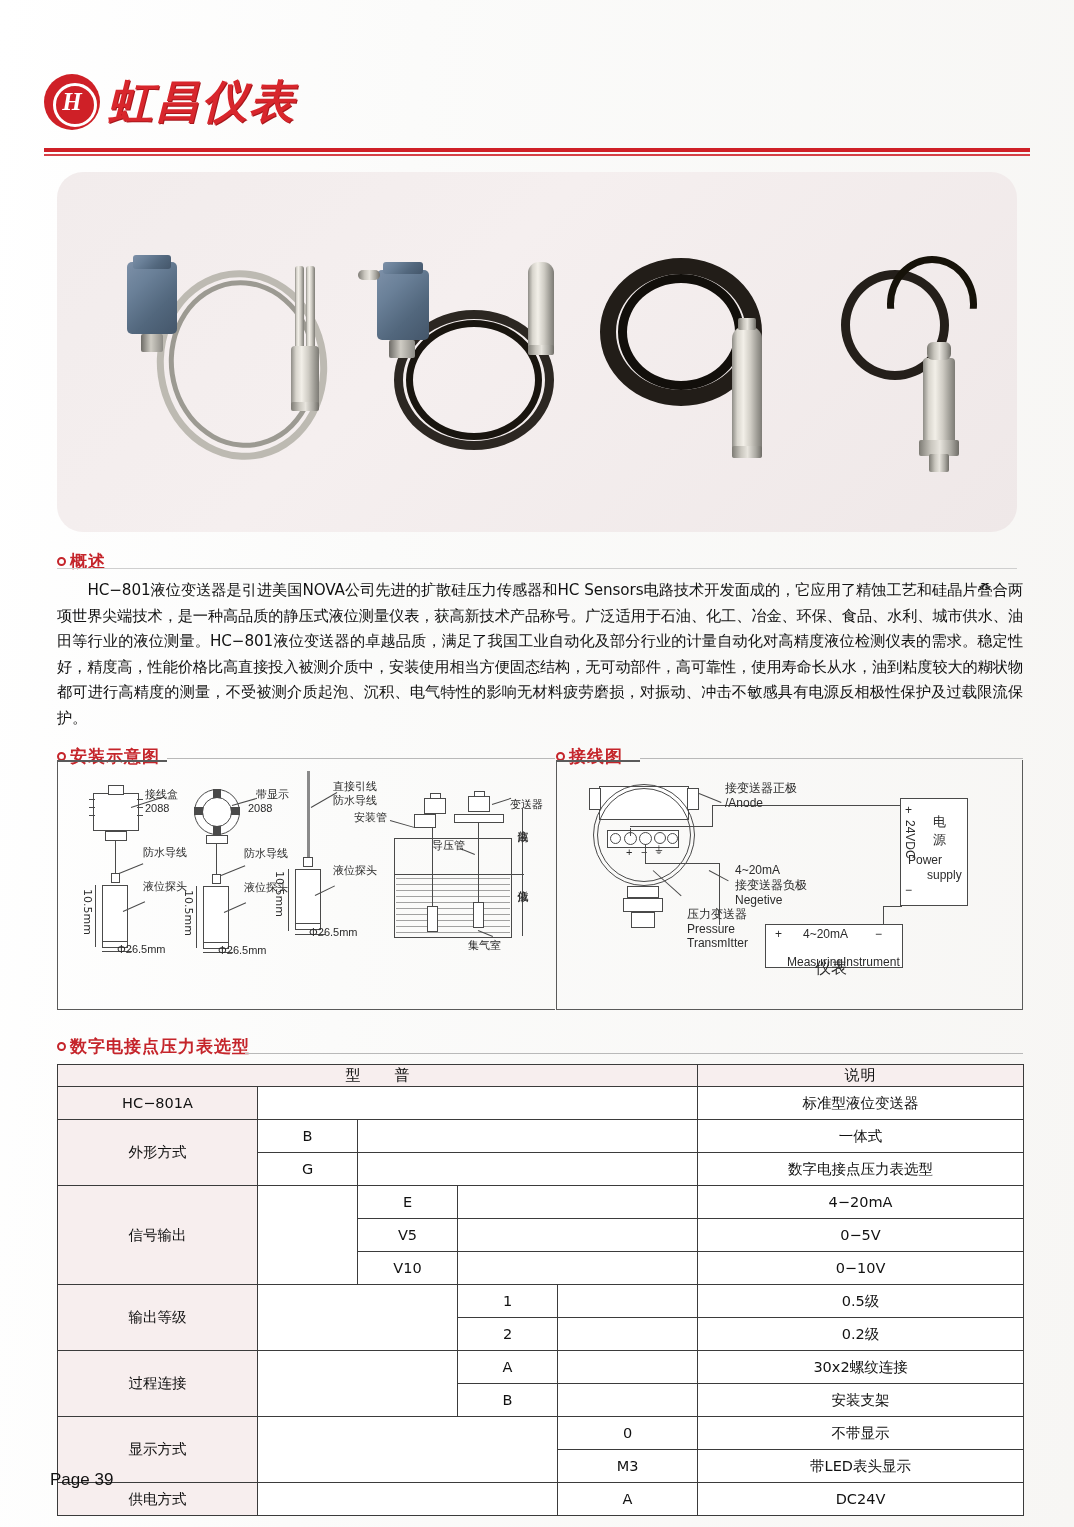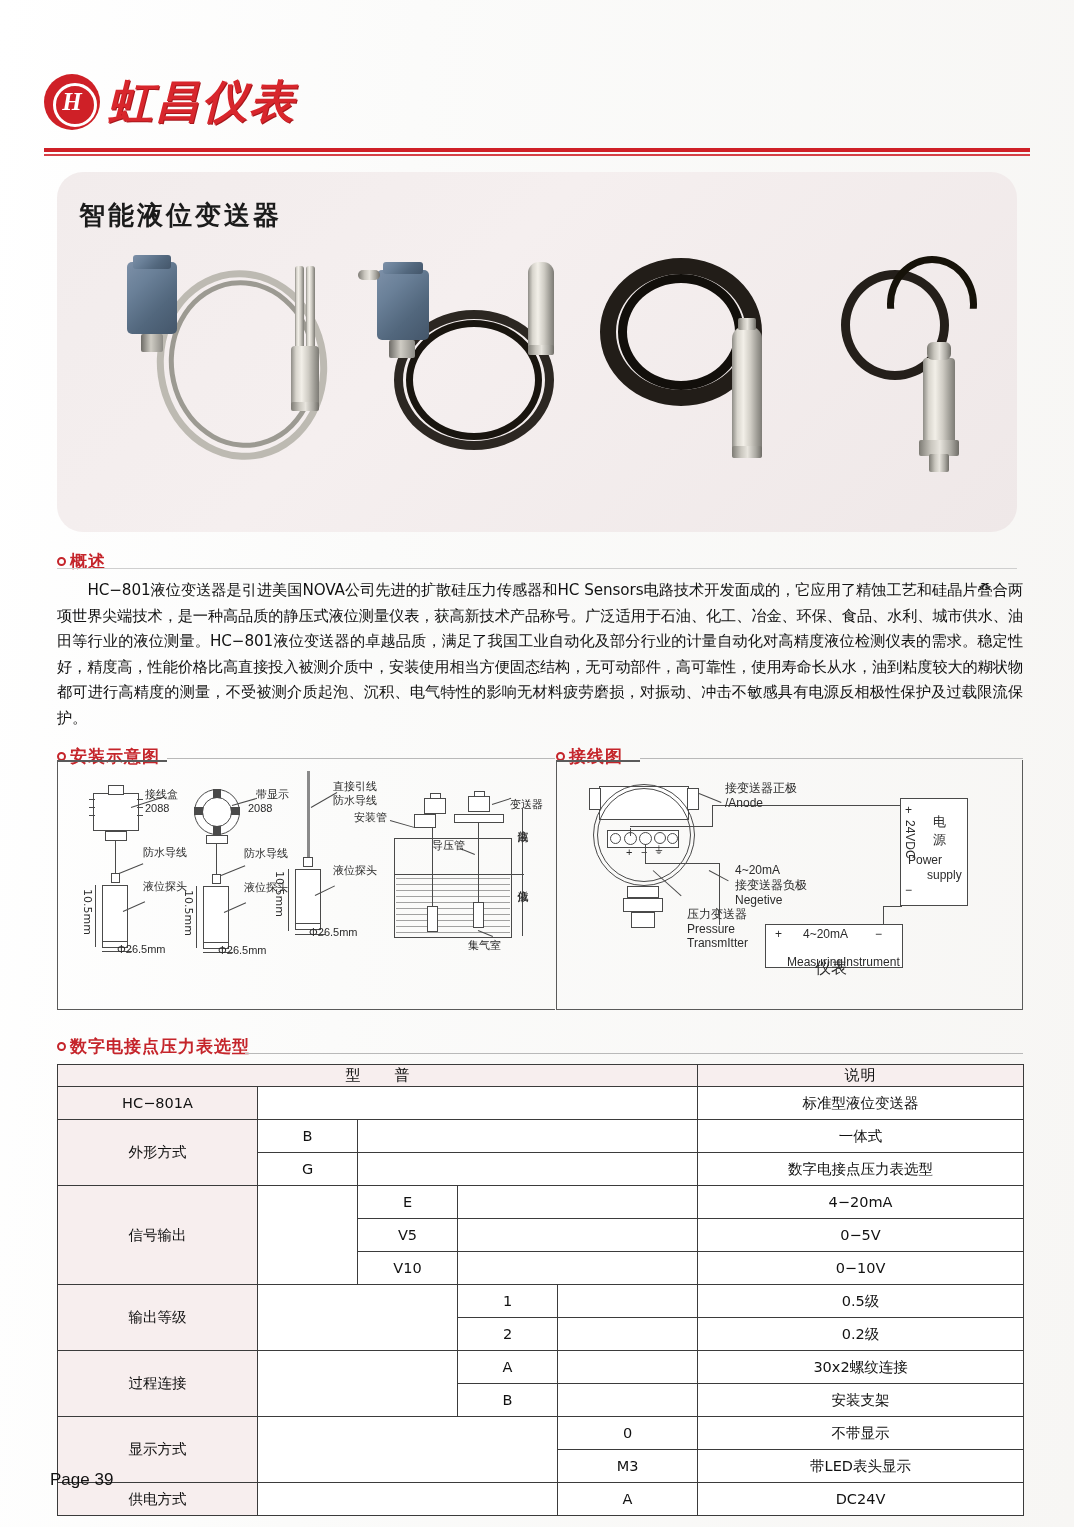--- a/index.html
+++ b/index.html
@@ -199,21 +199,20 @@
     </span>
     <span class="logo-text">虹昌仪表</span>
   </div>
 </div>
 <div class="header-rules">
   <div class="rule-thick"></div>
   <div class="rule-thin"></div>
 </div>
 
 <div class="photo-panel">
-  <div class="panel-title">智能液位变送器</div>
 
   <div class="photos">
 
     <div class="prod" style="left:60px; top:0px; width:250px; height:250px;">
       <div class="cable-ring" style="left:40px; top:20px; width:170px; height:190px;
            border-width:7px; border-color:#bdbab2; border-radius:52%;
            transform:rotate(-8deg);"></div>
       <div class="cable-ring" style="left:52px; top:30px; width:148px; height:168px;
            border-width:5px; border-color:#9c9a92; border-radius:52%;
            transform:rotate(-8deg);"></div>

